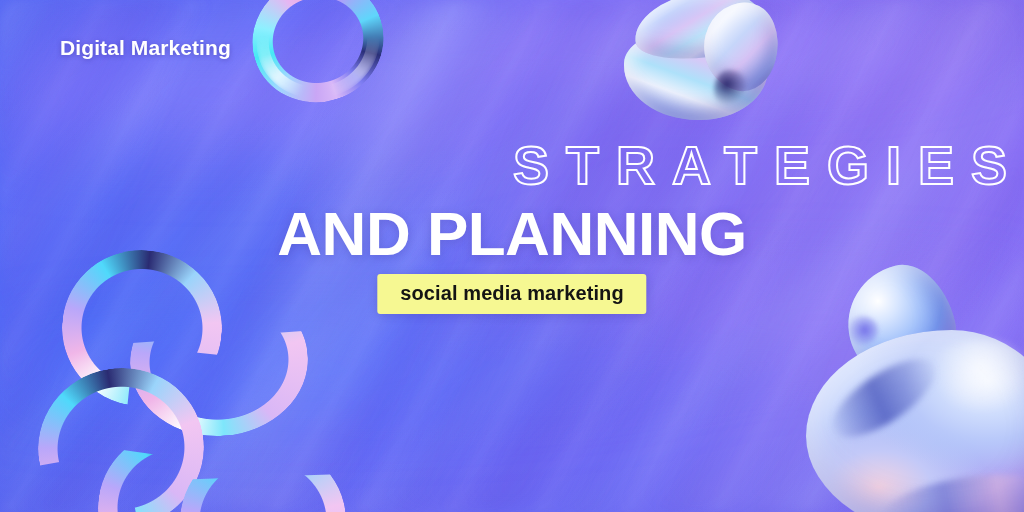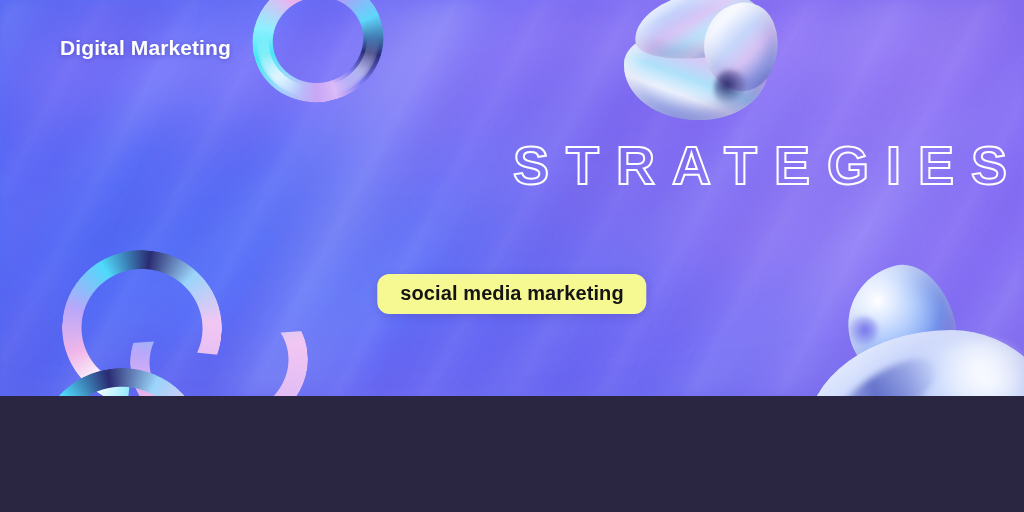--- a/index.html
+++ b/index.html
@@ -7,21 +7,21 @@
     padding: 0;
     background: #2a2540;
   }
   body {
     font-family: "Liberation Sans", sans-serif;
   }
 
   #poster {
     position: relative;
     width: 1024px;
-    height: 396px;
+    height: 512px;
     overflow: hidden;
     background: #6a6ff7;
   }
 
   
   .bg-layer {
     position: absolute;
     inset: 0;
     pointer-events: none;
   }
@@ -359,21 +359,21 @@
     position: absolute;
     left: 50%;
     transform: translateX(-50%);
     top: 274px;
     background: #f6f892;
     color: #141414;
     font-size: 20px;
     font-weight: 600;
     letter-spacing: 0.1px;
     padding: 8px 23px 9px;
-    border-radius: 12px;
+    border-radius: 3px;
     white-space: nowrap;
     box-shadow: 0 2px 10px rgba(40,30,120,0.20);
   }
 </style>
 </head>
 <body>
 
 <div id="poster">
 
   <div class="bg-layer bg-base"></div>
@@ -411,17 +411,18 @@
     <div class="sheen"></div>
     <div class="crease"></div>
     <div class="crease2"></div>
   </div>
 
   <div class="content">
     <div id="eyebrow">Digital Marketing</div>
 
     <div id="headline-outline">STRATEGIES</div>
 
+    <div id="headline-solid">AND PLANNING</div>
 
     <div id="badge">social media marketing</div>
   </div>
 
 </div>
 
 </body></html>

